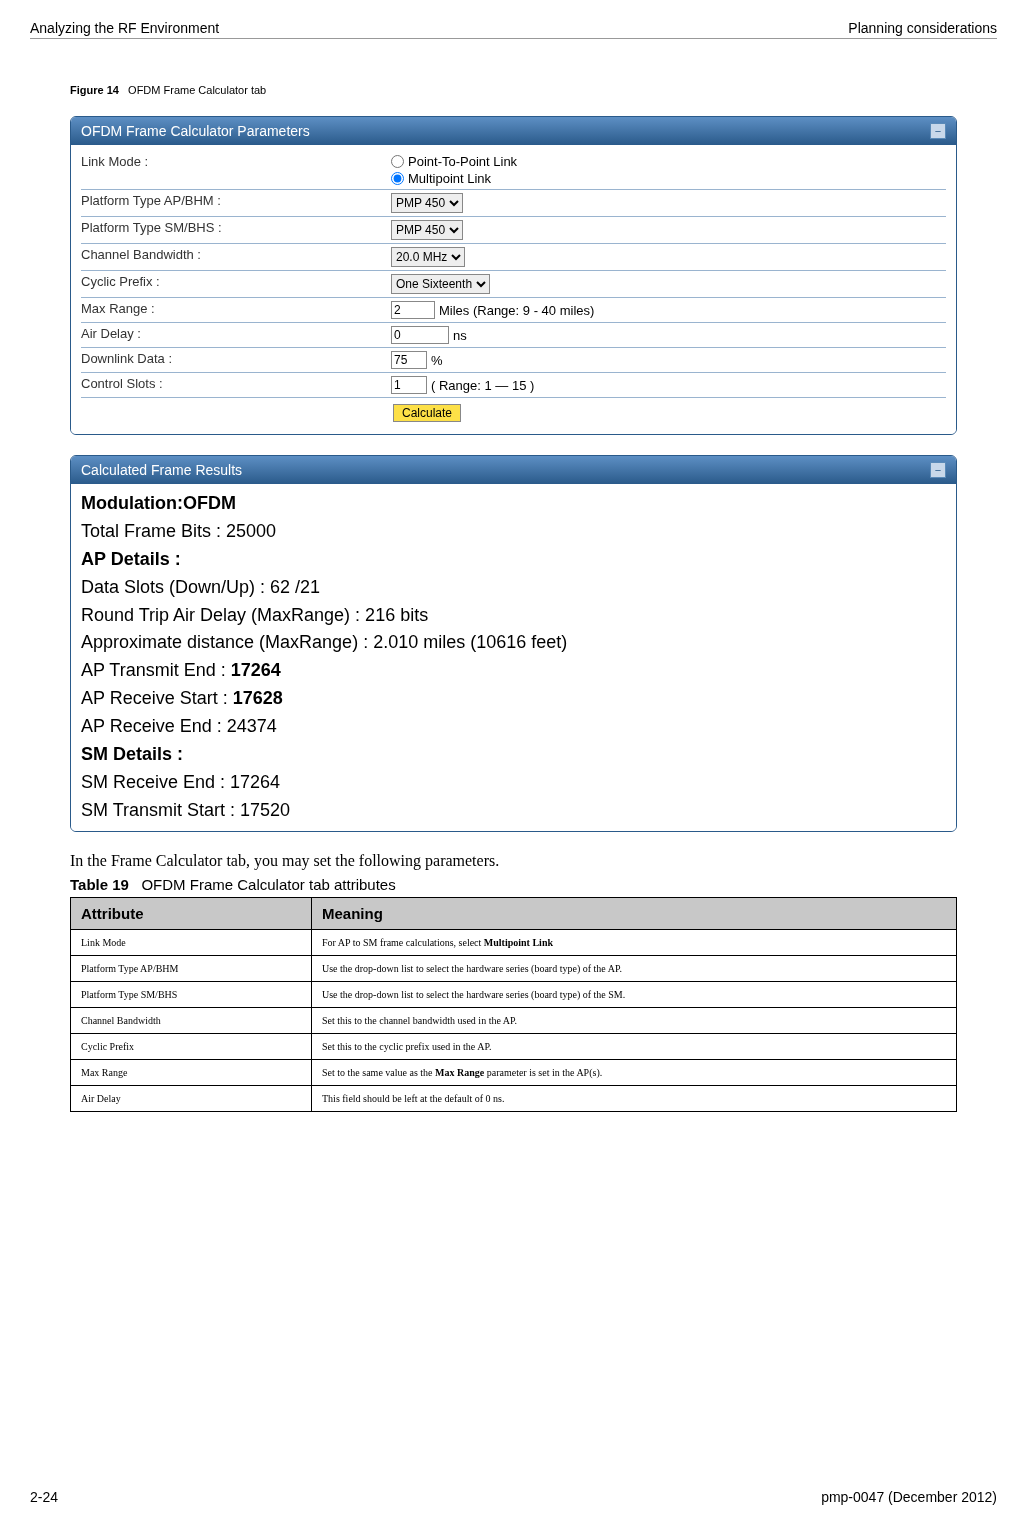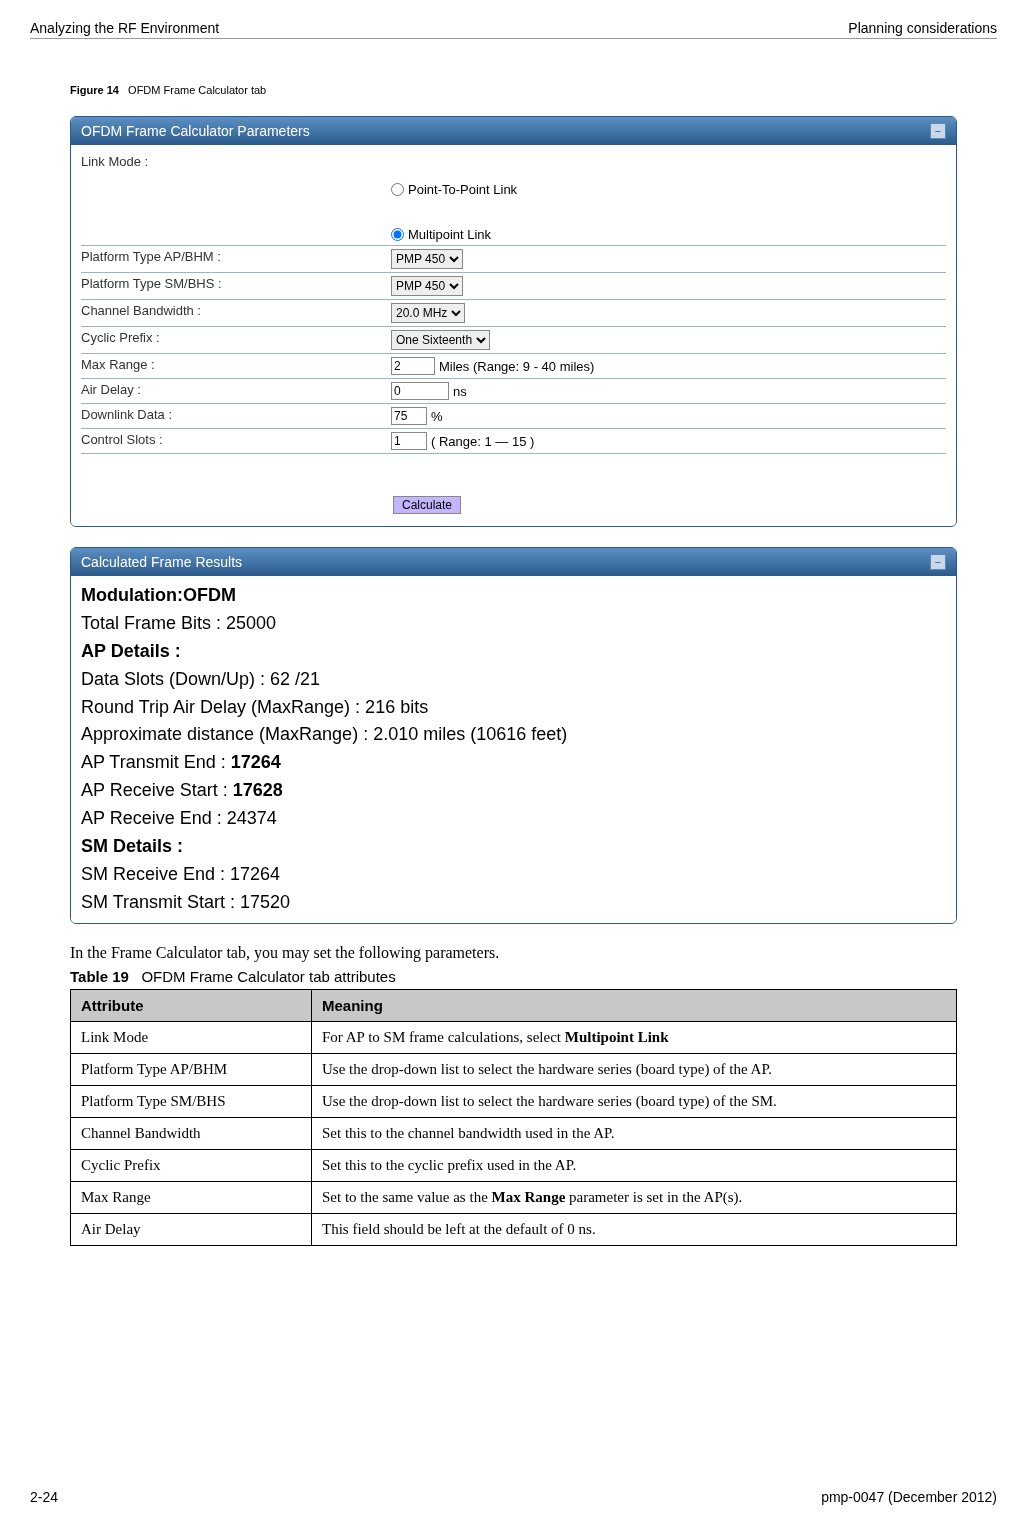--- a/index.html
+++ b/index.html
@@ -86,42 +86,40 @@
 }
 .radio-col {
   display: flex;
   flex-direction: column;
   gap: 2px;
 }
 .radio-opt {
   display: flex;
   align-items: center;
   gap: 4px;
-  margin-top: 28px;
 }
 input[type="radio"] { margin: 0; }
 select {
   font-size: 12px;
   background: #eee;
   border: 1px solid #888;
   height: 20px;
 }
 input[type="text"] {
   font-size: 12px;
   border: 1px solid #888;
   height: 16px;
   padding: 0 2px;
   background: #fff;
 }
 .calc-btn {
   font-size: 12px;
   padding: 1px 8px;
-  background: #c4b5fd;
+  background: #fde047;
   border: 1px solid #888;
-  margin-top: 36px;
 }
 .calc-row {
   padding: 6px 0 2px 312px;
 }
 .results-body {
   padding: 6px 10px;
   font-size: 18px;
   line-height: 1.55;
   background: #fff;
 }
@@ -147,21 +145,21 @@
   text-align: left;
   vertical-align: top;
 }
 table.attr-table th {
   background: #c8c8c8;
   font-weight: bold;
   font-size: 15px;
 }
 table.attr-table td {
   font-family: "Times New Roman", serif;
-  font-size: 15px;
+  font-size: 10px;
 }
 .footer {
   position: absolute;
   bottom: 8px;
   left: 30px;
   right: 30px;
   display: flex;
   justify-content: space-between;
   font-size: 14px;
 }

